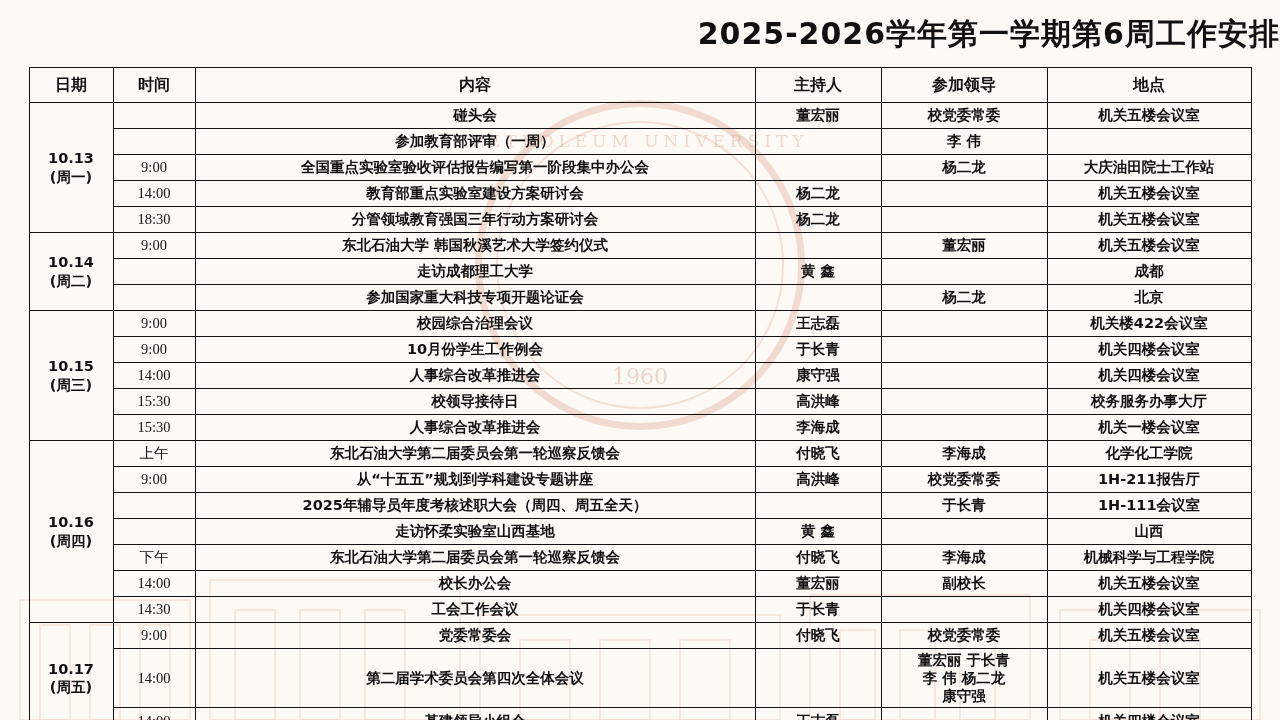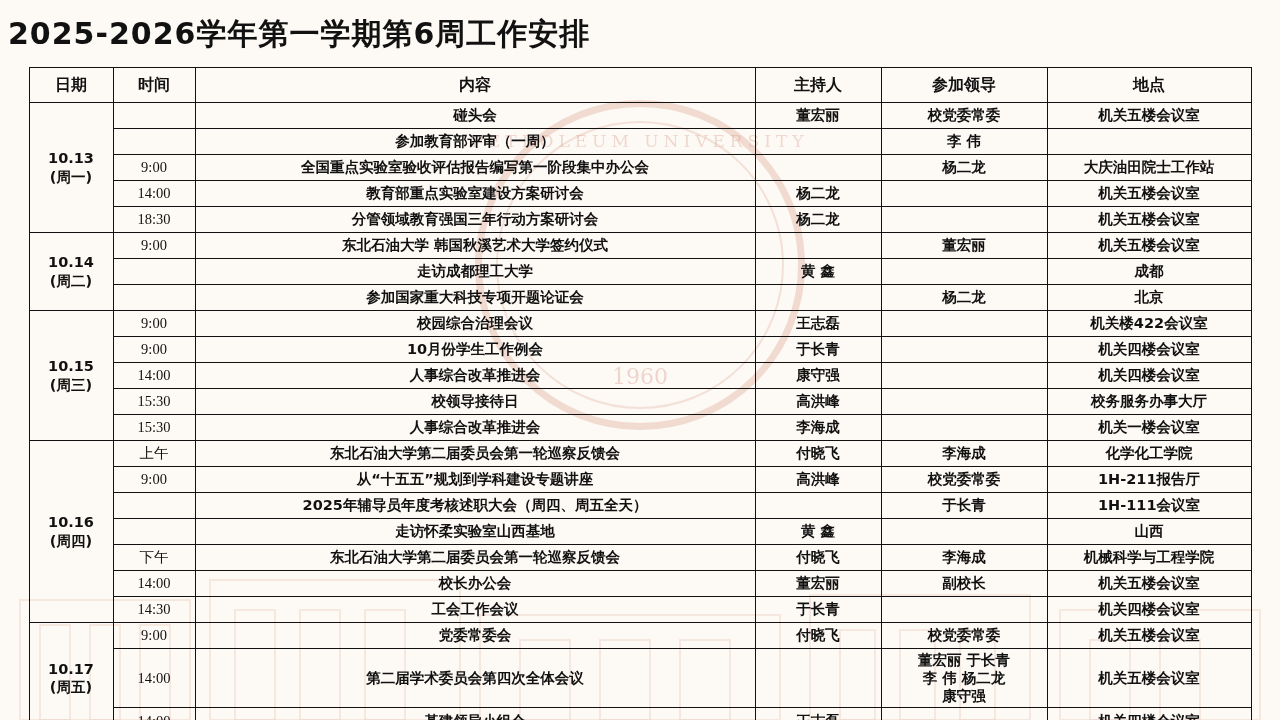--- a/index.html
+++ b/index.html
@@ -77,22 +77,22 @@
     height: 180px;
     z-index: 0;
     opacity: 0.5;
   }
   .content {
     position: relative;
     z-index: 2;
   }
   h1 {
     margin: 0;
-    padding: 14px 0 12px 8px;
-    text-align: left;
+    padding: 14px 0 12px 16px;
+    text-align: right;
     font-size: 30px;
     font-weight: bold;
     color: #111;
     font-family: "DejaVu Sans", sans-serif;
     letter-spacing: 1px;
   }
   table.sched {
     border-collapse: collapse;
     width: 1222px;
     margin: 0 auto;

